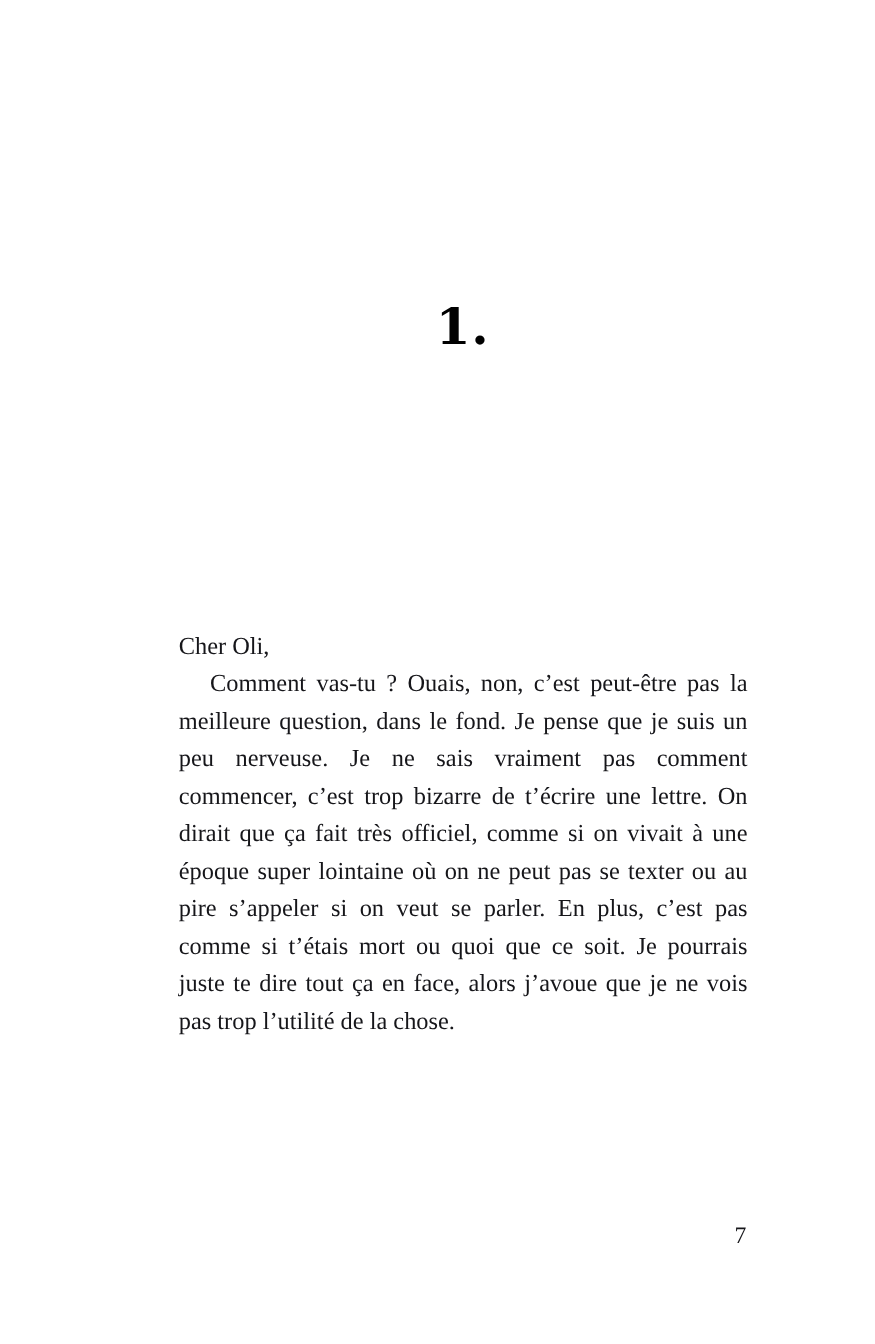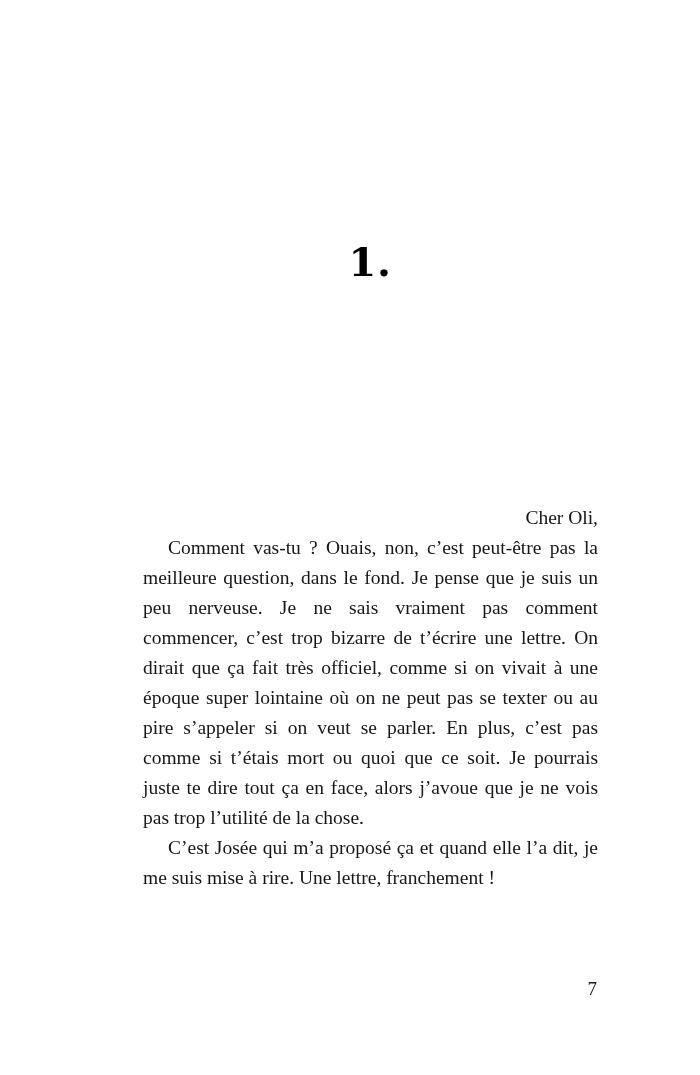--- a/index.html
+++ b/index.html
@@ -55,21 +55,21 @@
     font-size: 19.5px;
     line-height: 30px;
     text-align: justify;
     text-justify: inter-word;
     color: #16161a;
     hyphens: manual;
     -webkit-hyphens: manual;
   }
 
   .body-copy p.salutation {
-    text-align: right;
+    text-align: left;
     text-indent: 0;
   }
 
   .body-copy p.indented {
     text-indent: 25px;
     font-family: Liberation Serif, serif;
   }
 
   
 
@@ -88,18 +88,17 @@
 </head>
 <body>
 
 <div class="page">
 
   <h1 class="chapter-heading">1.</h1>
 
   <div class="body-copy">
     <p class="salutation">Cher Oli,</p>
     <p class="indented">Comment vas-tu ? Ouais, non, c’est peut-être pas la meilleure question, dans le fond. Je pense que je suis un peu nerveuse. Je ne sais vraiment pas comment commencer, c’est trop bizarre de t’écrire une lettre. On dirait que ça fait très officiel, comme si on vivait à une époque super lointaine où on ne peut pas se texter ou au pire s’appeler si on veut se parler. En plus, c’est pas comme si t’étais mort ou quoi que ce soit. Je pourrais juste te dire tout ça en face, alors j’avoue que je ne vois pas trop l’utilité de la chose.</p>
-    <p class="indented">C’est Josée qui m’a proposé ça et quand elle l’a dit, je me suis mise à rire. Une lettre, franchement !</p>
   </div>
 
   <div class="folio">7</div>
 
 </div>
 
 </body></html>

